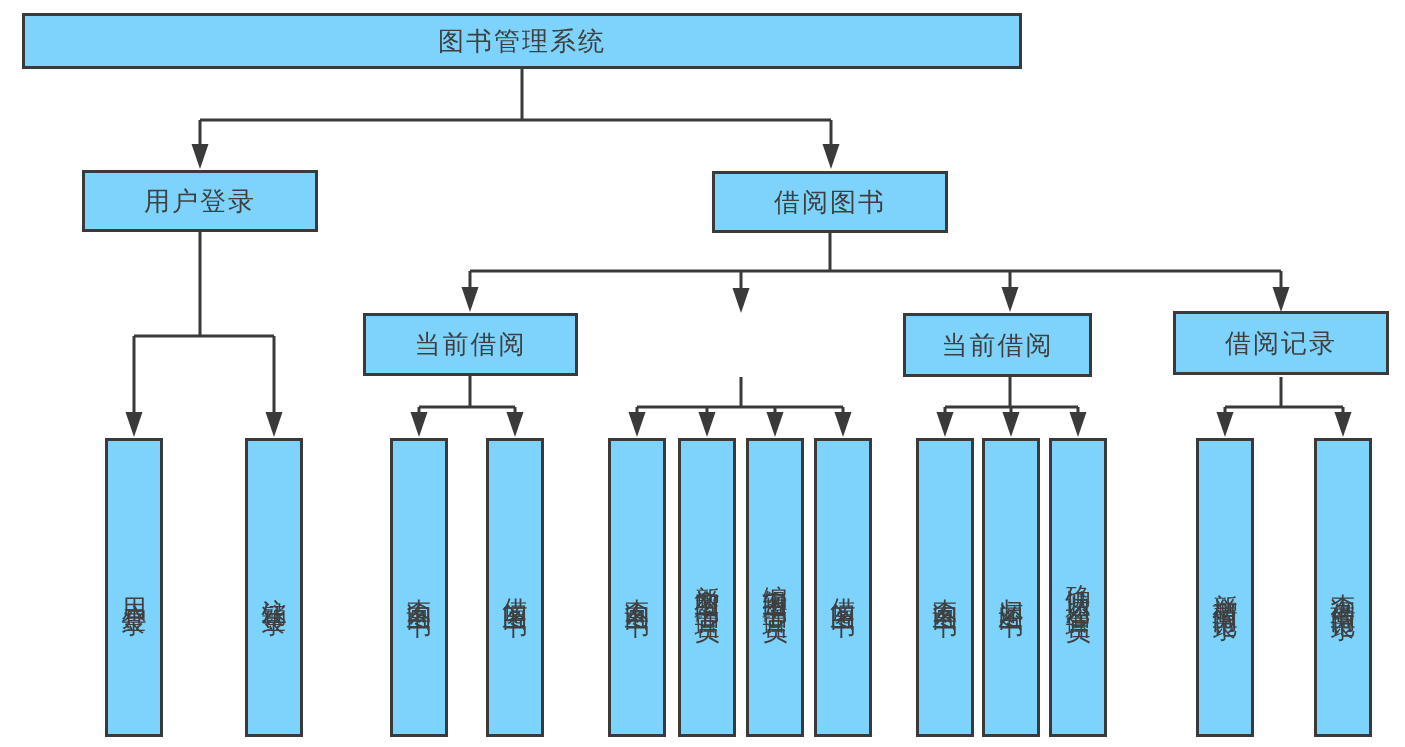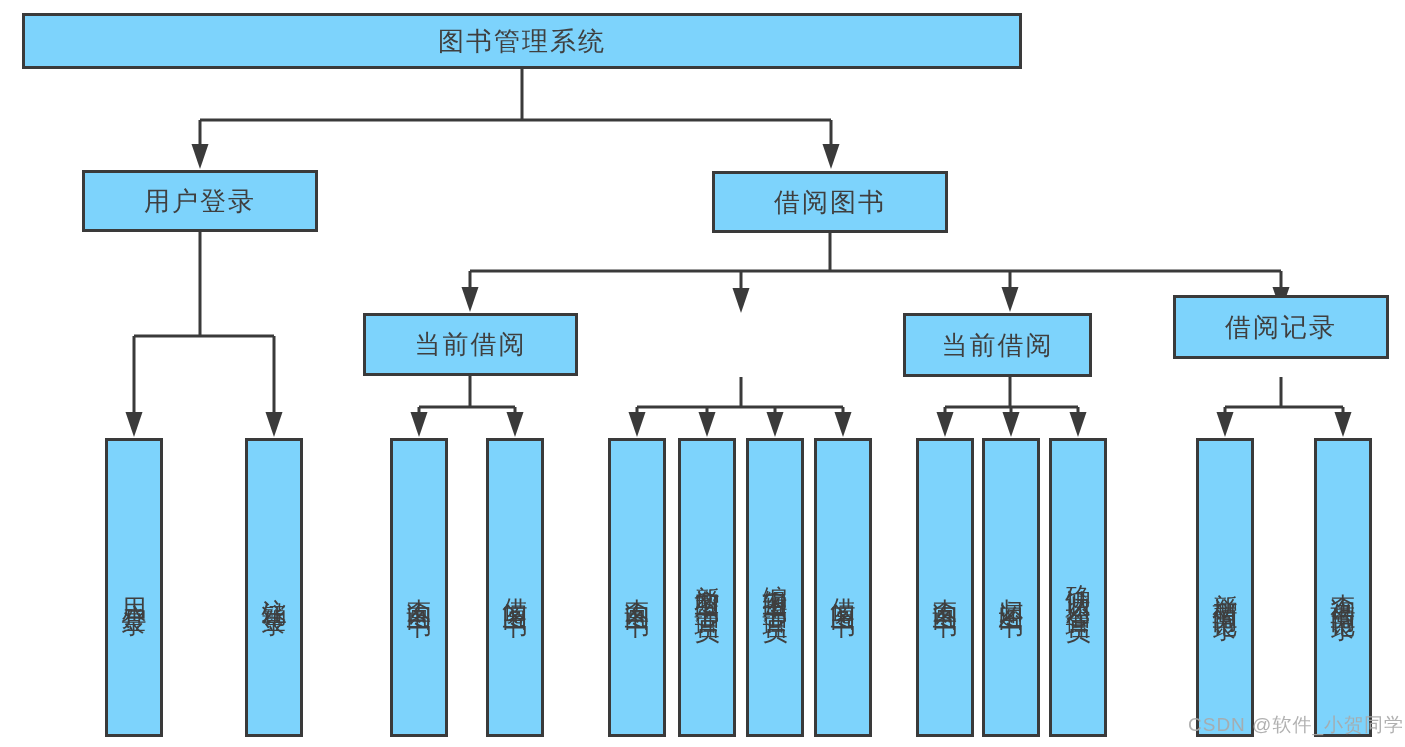--- a/index.html
+++ b/index.html
@@ -105,35 +105,34 @@
     </g>
   </svg>
 
   <div class="box h-label" style="left:22px; top:13px; width:1000px; height:56px;">图书管理系统</div>
 
   <div class="box h-label" style="left:82px; top:170px; width:236px; height:62px;">用户登录</div>
   <div class="box h-label" style="left:712px; top:171px; width:236px; height:62px;">借阅图书</div>
 
   <div class="box h-label" style="left:363px; top:313px; width:215px; height:63px;">当前借阅</div>
   <div class="box h-label" style="left:903px; top:313px; width:189px; height:64px;">当前借阅</div>
-  <div class="box h-label" style="left:1173px; top:295px; width:216px; height:64px;">借阅记录</div>
+  <div class="box h-label" style="left:1173px; top:311px; width:216px; height:64px;">借阅记录</div>
 
   <div class="box leaf" style="left:105px; top:438px; width:58px; height:299px;">用户登录</div>
   <div class="box leaf" style="left:245px; top:438px; width:58px; height:299px;">注销登录</div>
 
   <div class="box leaf" style="left:390px; top:438px; width:58px; height:299px;">查询图书</div>
   <div class="box leaf" style="left:486px; top:438px; width:58px; height:299px;">借阅图书</div>
 
   <div class="box leaf" style="left:608px; top:438px; width:58px; height:299px;">查询图书</div>
   <div class="box leaf" style="left:678px; top:438px; width:58px; height:299px;">新增图书（管理员）</div>
   <div class="box leaf" style="left:746px; top:438px; width:58px; height:299px;">编辑图书（管理员）</div>
   <div class="box leaf" style="left:814px; top:438px; width:58px; height:299px;">借阅图书</div>
 
   <div class="box leaf" style="left:916px; top:438px; width:58px; height:299px;">查询图书</div>
   <div class="box leaf" style="left:982px; top:438px; width:58px; height:299px;">归还图书</div>
   <div class="box leaf" style="left:1049px; top:438px; width:58px; height:299px;">确认归还（管理员）</div>
 
   <div class="box leaf" style="left:1196px; top:438px; width:58px; height:299px;">新增借阅记录</div>
   <div class="box leaf" style="left:1314px; top:438px; width:58px; height:299px;">查询借阅记录</div>
 
-  <div id="watermark">CSDN @软件_小贺同学</div>
 
 </div>
 
 </body></html>

